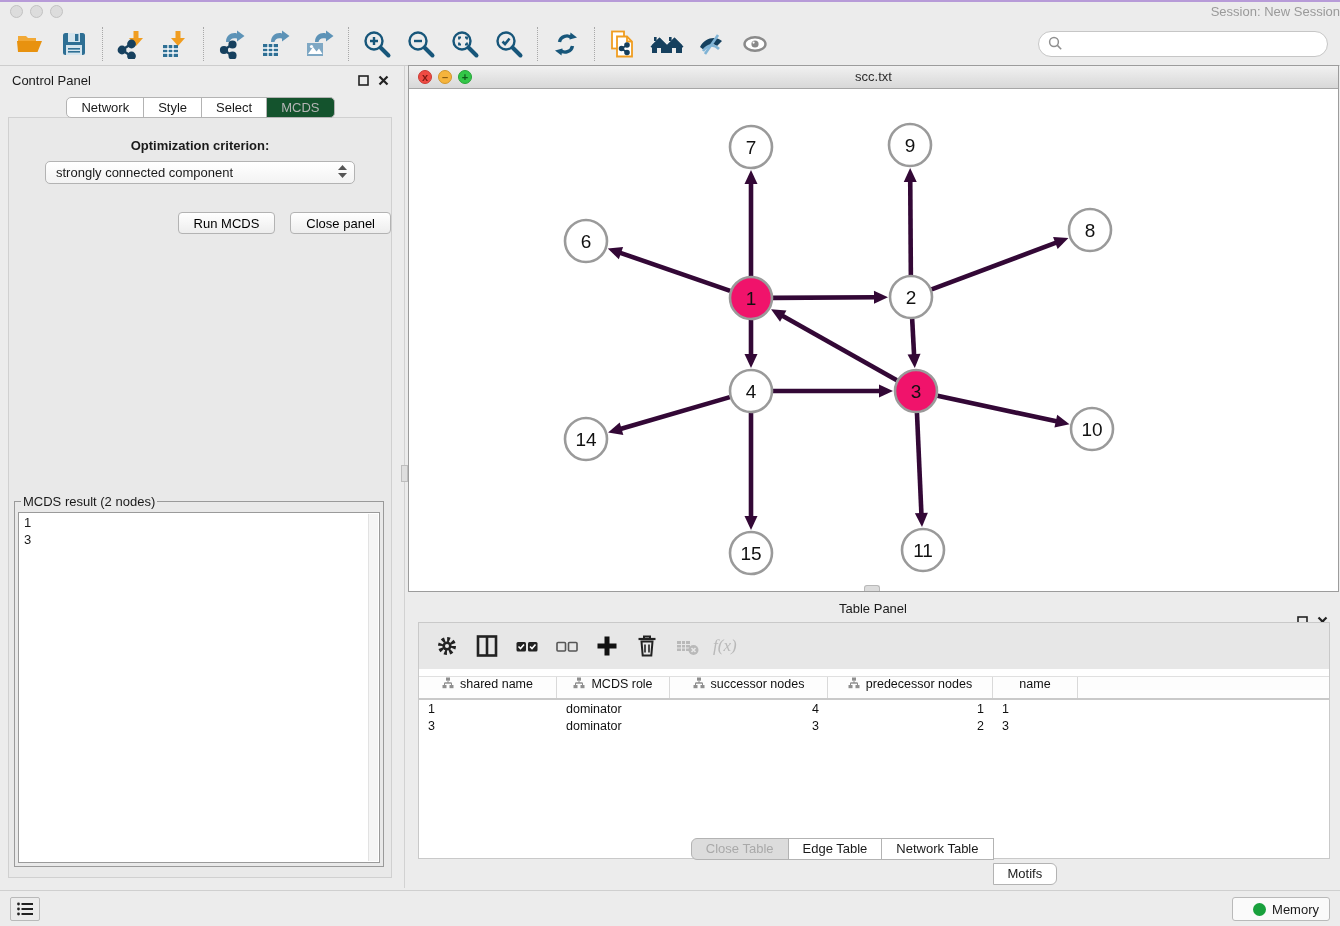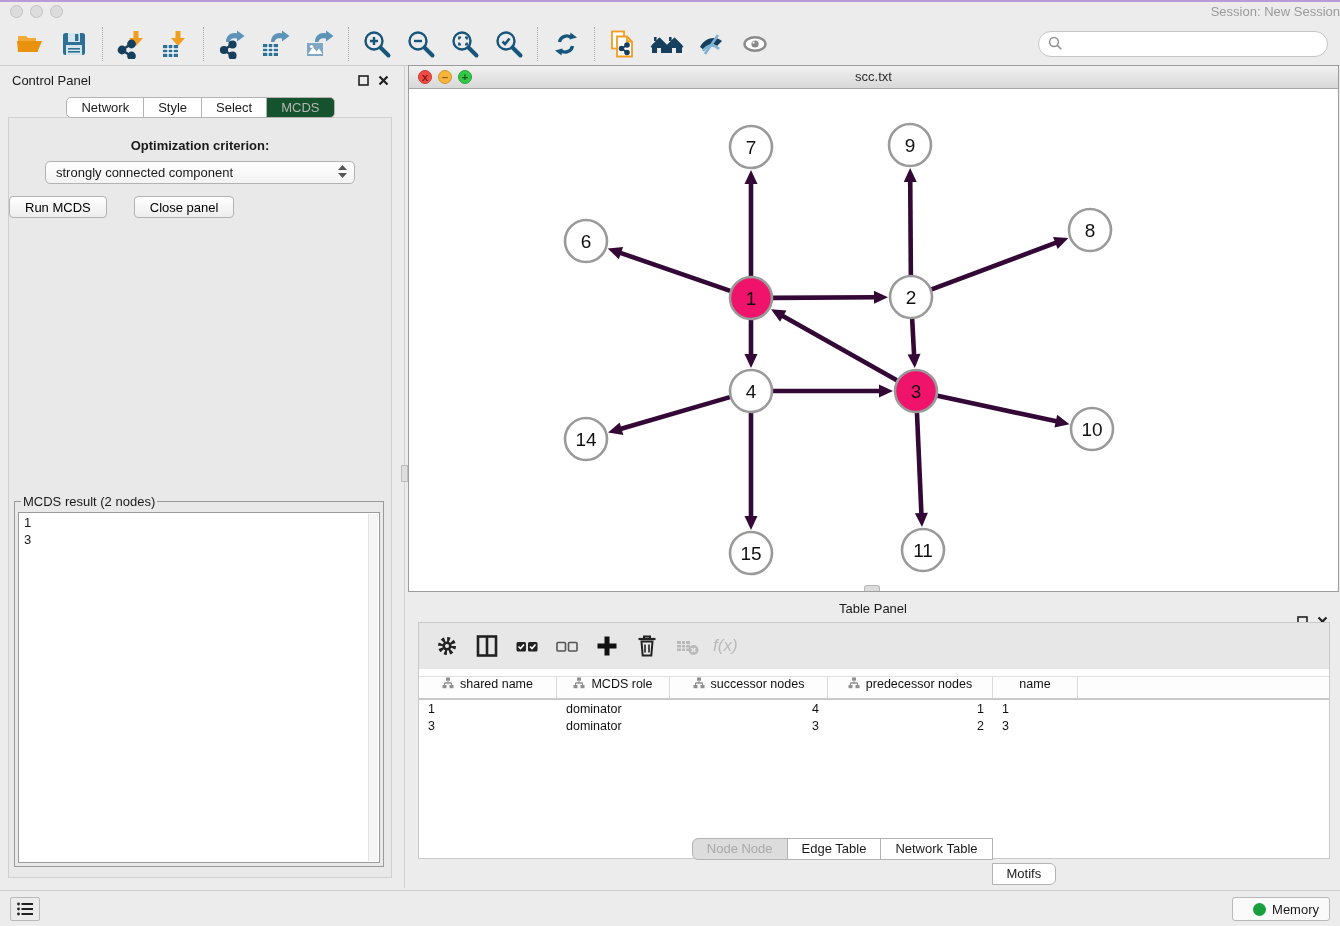--- a/index.html
+++ b/index.html
@@ -35,21 +35,21 @@
   .ui-tab:first-child { border-radius:5px 0 0 5px; margin-left:0; }
   .ui-tab:last-child { border-radius:0 5px 5px 0; }
   .ui-tab.active { background:#14532d; color:#b5b5b5; }
   .cp-body { position:absolute; left:8px; right:9px; top:51px; bottom:10px; background:#e9e9e9;
              border:1px solid #d0d0d0; }
   .opt-label { margin-top:20px; text-align:center; font-weight:bold; font-size:13px; }
   .dropdown { width:310px; height:23px; margin:8px auto 0 auto; background:linear-gradient(#ffffff,#f3f3f3);
               border:1px solid #b3b3b3; border-radius:5px; display:flex; align-items:center;
               padding:0 6px 0 10px; font-size:13px; }
   .dropdown .dd-arrows { margin-left:auto; }
-  .btn-row { margin-top:12px; display:flex; justify-content:flex-start; gap:27px; }
+  .btn-row { margin-top:28px; display:flex; justify-content:flex-end; gap:15px; }
   .ui-btn { height:22px; padding:0 15px; font-size:13px; font-family:"Liberation Sans",sans-serif;
             background:linear-gradient(#ffffff,#ededed); border:1px solid #b3b3b3; border-radius:4px; }
   .result-box { position:absolute; left:5px; right:7px; top:376px; bottom:10px;
                 border:1px solid #9a9a9a; padding:3px; }
   .result-box legend { font-size:13px; padding:0 2px; margin-left:3px; }
   .result-area { position:relative; width:100%; height:100%; background:#fff; border:1px solid #9a9a9a;
                  font-size:13px; padding:2px 5px; overflow:hidden; }
   .result-area .line { height:17px; }
   .result-scroll { position:absolute; top:1px; right:1px; bottom:1px; width:10px; background:#f5f5f5;
                    border-left:1px solid #e2e2e2; }
@@ -75,21 +75,21 @@
   .nw-nub { position:absolute; bottom:0; left:455px; width:16px; height:6px; background:#dcdcdc;
             border:1px solid #b8b8b8; border-bottom:none; border-radius:3px 3px 0 0; }
 
   
   .table-panel { position:absolute; left:408px; top:596px; width:932px; height:292px; }
   .tp-header { height:24px; padding:5px 12px 0 10px; display:flex; align-items:center;flex-direction:column; }
   .tp-body { position:absolute; left:10px; right:10px; top:26px; height:237px; background:#fff;
              border:1px solid #c9c9c9; overflow:hidden; }
   .tp-toolbar { height:46px; background:#e7e7e7; display:flex; align-items:center; padding-left:10px; gap:4px; }
   .tp-tbtn { width:36px; height:32px; display:flex; align-items:center; justify-content:center; }
-  .fx-label { font-family:Liberation Sans, sans-serif; font-style:italic; font-size:17px; color:#b9b9b9; margin-left:4px; }
+  .fx-label { font-family:Liberation Serif, serif; font-style:italic; font-size:17px; color:#b9b9b9; margin-left:4px; }
   .tp-table { margin-top:7px; }
   .tgrid { display:grid; }
   .h-cell { display:flex; justify-content:center; gap:6px; height:21px;
             border-right:1px solid #d9d9d9; background:#fdfdfd; font-size:12.5px; color:#111; }
   .h-row { border-top:1px solid #e0e0e0; border-bottom:2px solid #c9c9c9; }
   .t-row { height:17px; }
   .t-cell { font-size:12.5px; display:flex; align-items:center; padding:0 9px; color:#111; }
   .t-cell.right { justify-content:flex-end; }
   .tp-tabs { position:absolute; bottom:3px; left:0; right:0; display:flex; justify-content:center; }
   .tp-tabs .ui-tab { height:22px; line-height:20px; }
@@ -566,21 +566,21 @@
             <div class="t-cell">3</div>
             <div class="t-cell">dominator</div>
             <div class="t-cell right">3</div>
             <div class="t-cell right">2</div>
             <div class="t-cell">3</div>
             <div class="t-cell"></div>
           </div>
         </div>
     </div>
     <div class="tp-tabs" id="tp-tabs">
-        <div class="ui-tab active">Node Node</div>
+        <div class="ui-tab active">Close Table</div>
         <div class="ui-tab">Edge Table</div>
         <div class="ui-tab">Network Table</div>
         <div class="ui-tab">Motifs</div>
       </div>
   </div>
 
   <div class="statusbar">
     <div class="sb-left">
       <svg width="18" height="16" viewBox="0 0 18 16">
           <g fill="#222">

